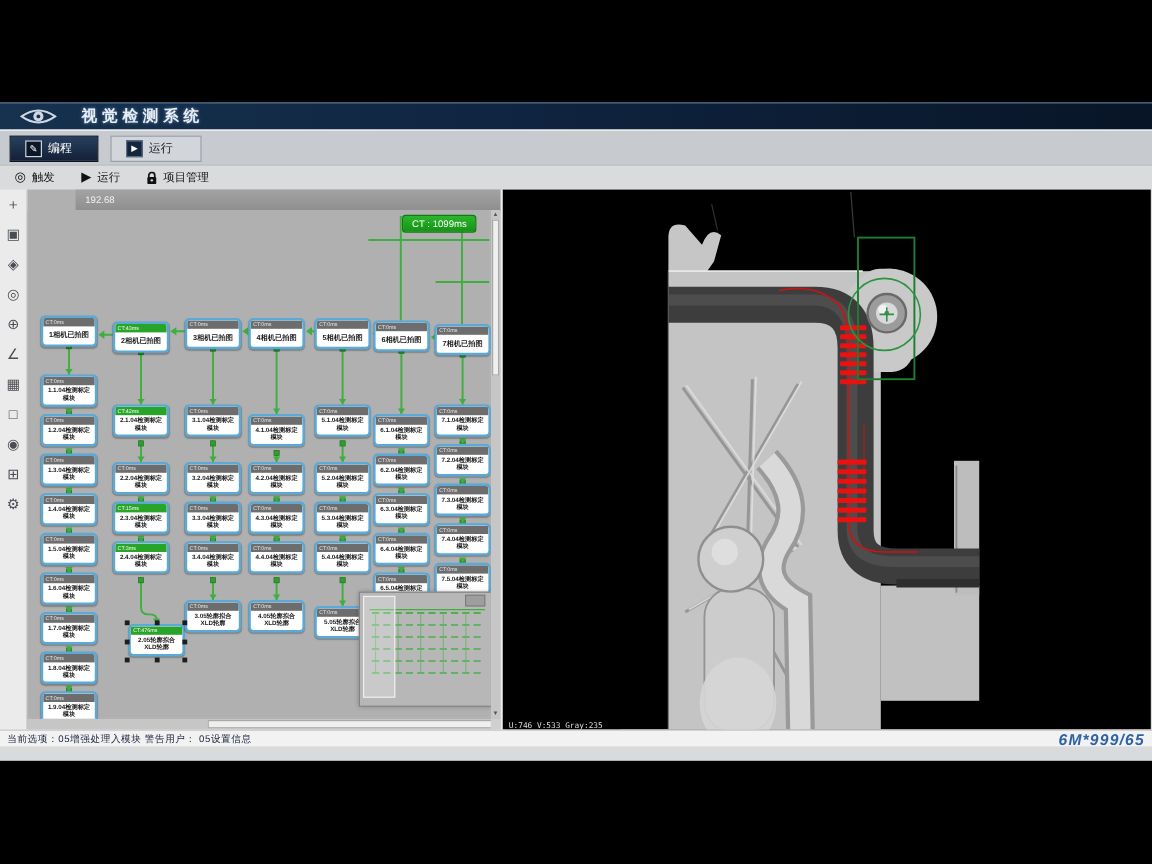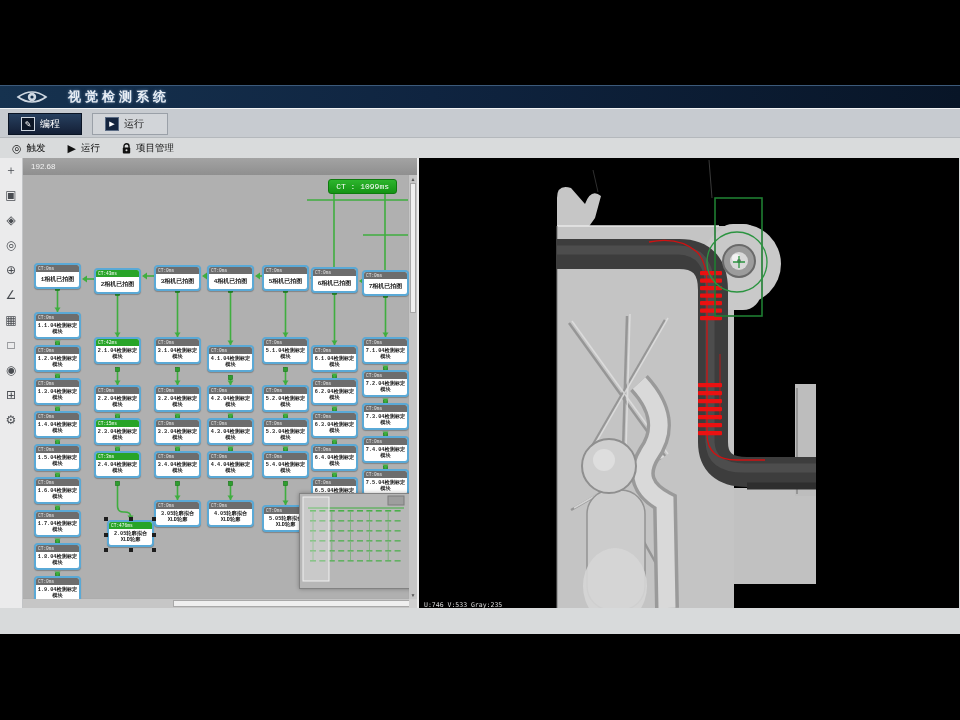--- a/index.html
+++ b/index.html
@@ -31,22 +31,22 @@
   .tbtn{display:flex;align-items:center;gap:5px;font-size:9.5px;color:#111;}
   .tbtn .ticon{font-size:11px;line-height:11px;color:#111;}
   
   .main{height:450px;display:flex;}
   .iconstrip{width:22px;background:#ebebec;border-right:1px solid #c2c4c6;display:flex;flex-direction:column;
     align-items:center;padding-top:4px;gap:9px;}
   .sideicon{width:16px;height:16px;color:#4a4d52;font-size:12px;line-height:16px;text-align:center;}
   
   .flowpanel{width:396px;background:#b0b0b0;position:relative;border-right:2px solid #ececec;box-sizing:border-box;}
   .flowheader{height:17px;background:linear-gradient(#a3a3a3,#8f8f8f);color:#f2f2f2;font-size:8px;
-    line-height:17px;padding-left:8px;border-bottom:1px solid #7e7e7e;}
-  .flowcanvas{position:absolute;left:0;top:17px;right:8px;bottom:9px;background:#b0b0b0;overflow:hidden;font-family:Liberation Mono, monospace;}
+    line-height:17px;padding-left:8px;border-bottom:1px solid #7e7e7e;margin-left:40px;}
+  .flowcanvas{position:absolute;left:0;top:17px;right:8px;bottom:9px;background:#b0b0b0;overflow:hidden;}
   #conn{position:absolute;left:0;top:0;z-index:0;}
   .node{position:absolute;z-index:2;width:47px;border:2px solid #5aa9d6;border-radius:4px;
     background:#fff;box-sizing:border-box;overflow:hidden;box-shadow:0 1px 1px rgba(0,0,0,.25);}
   .nhdr{height:7px;background:#6d6d6d;color:#e8e8e8;font-size:4.5px;line-height:7px;padding-left:2px;}
   .nhdr.g{background:#28a428;color:#fff;}
   .nbody{color:#1a1a1a;font-size:5.2px;line-height:6.5px;text-align:center;padding:1.5px 1px;font-weight:bold;}
   .node.top .nbody{font-size:6px;line-height:12px;}
   .hdl{position:absolute;width:4px;height:4px;background:#1d1d1d;z-index:3;}
   .ctbadge{position:absolute;z-index:4;right:12px;top:4px;background:linear-gradient(#2db52d,#149414);
     color:#fff;font-size:8px;padding:2px 7px;border-radius:3px;border:1px solid #0f7a0f;}
@@ -773,13 +773,17 @@
 
         <path d="M290,2 L293,40" stroke="#3a3a3a" stroke-width="1"></path>
         <path d="M174,12 L179,34" stroke="#2f2f2f" stroke-width="1"></path>
 
         <rect x="2" y="440" width="96" height="11" fill="#000"></rect>
         <text x="5" y="448.5" fill="#dddddd" font-size="6.5" font-family="DejaVu Sans Mono, monospace">U:746 V:533 Gray:235</text>
       </svg>
     </div>
   </div>
 
+  <div class="statusbar">
+    <span class="status-text">当前选项：05增强处理入模块    警告用户：    05设置信息</span>
+    <span class="brandlogo">6M*999/65</span>
+  </div>
 </div>
 
 </body></html>

